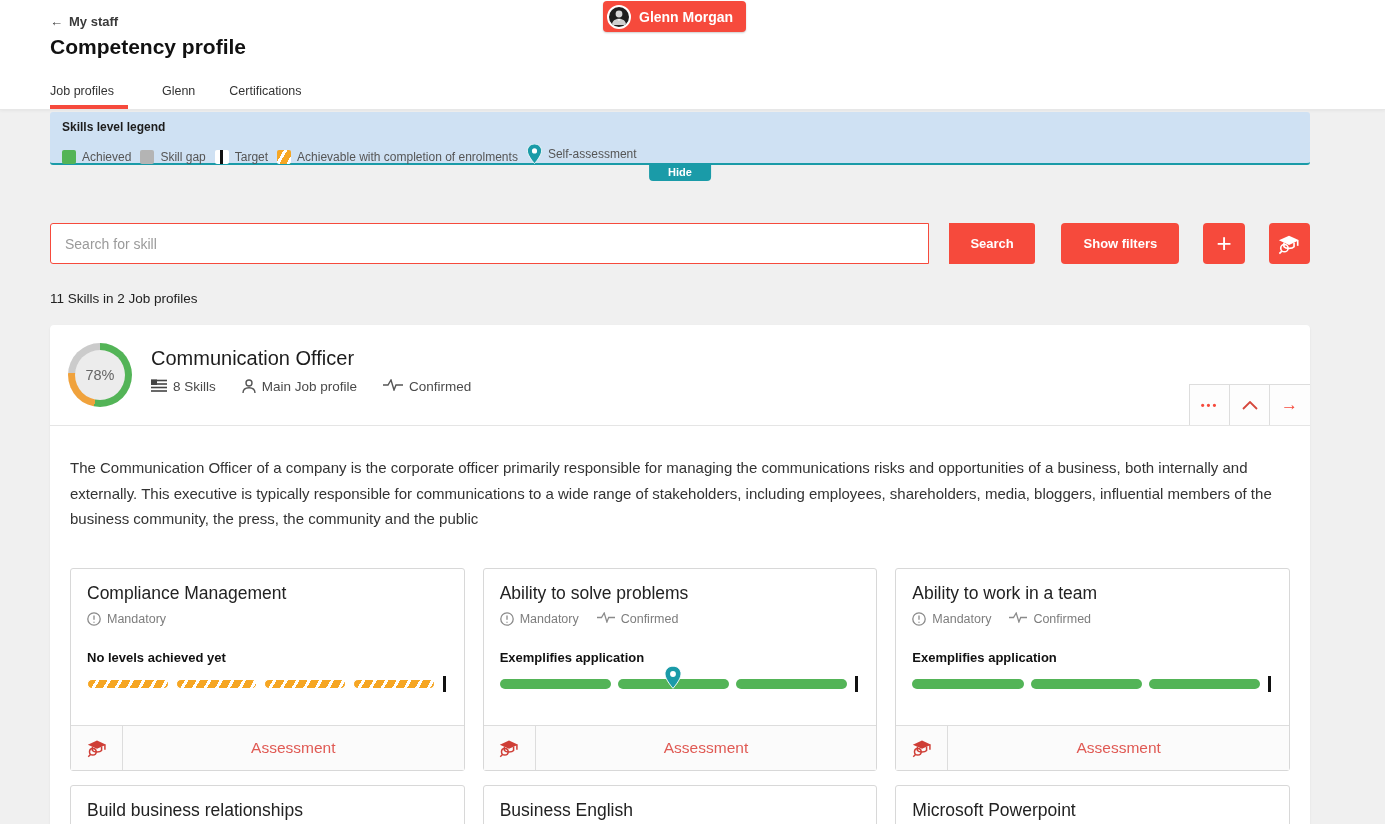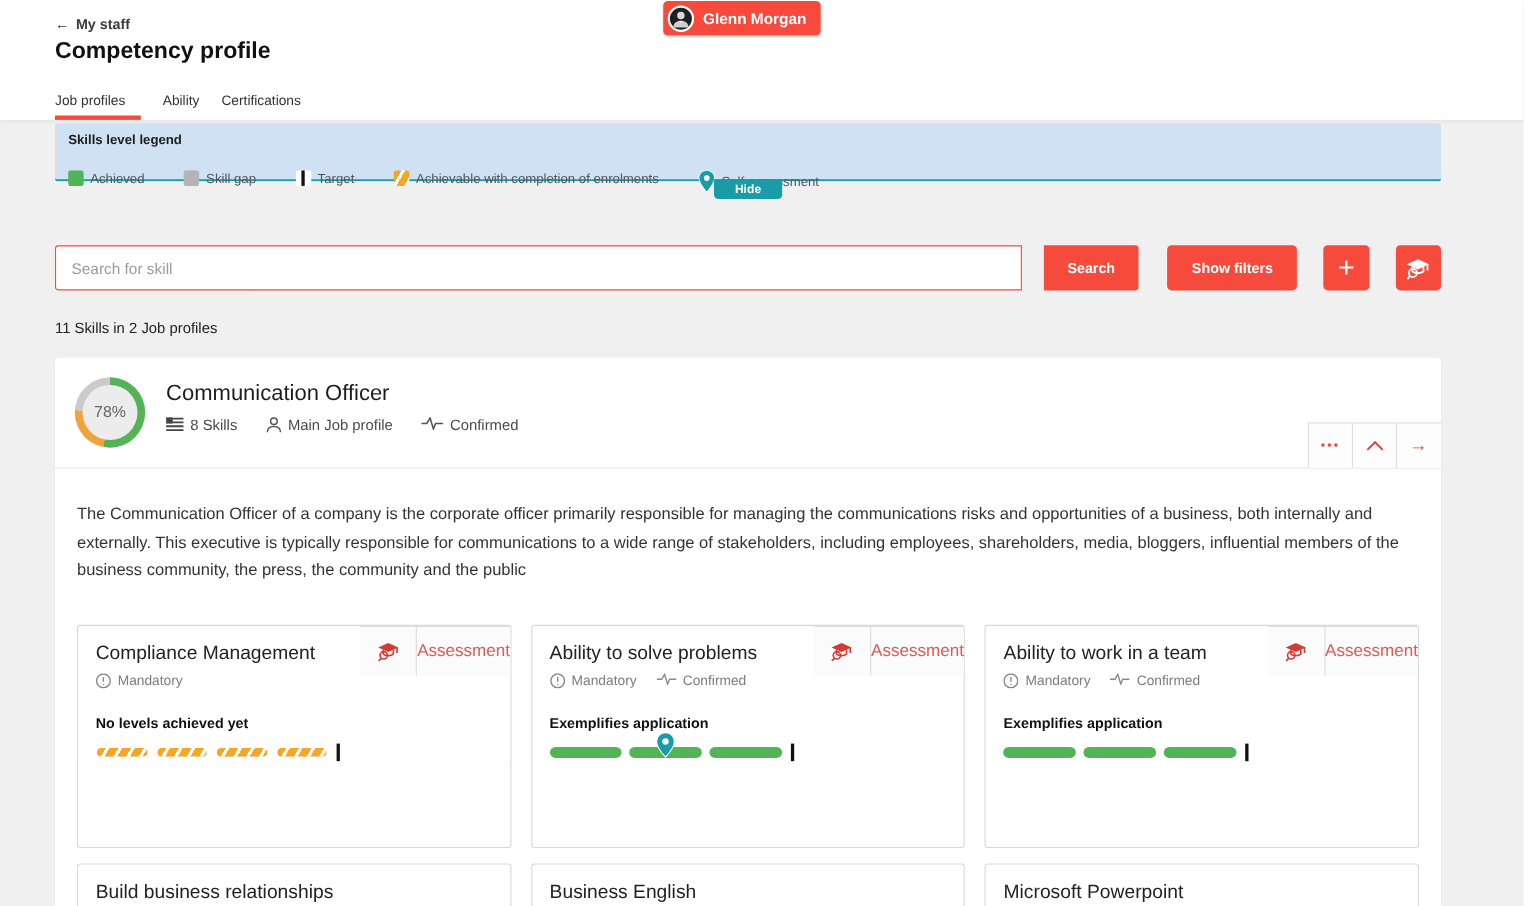--- a/index.html
+++ b/index.html
@@ -14,29 +14,29 @@
   .app-header { position:relative; height:110px; background:#fff;
     border-bottom:1px solid #e7e7e7; box-shadow:0 1px 3px rgba(0,0,0,.05); }
   .back-link { position:absolute; top:14px; left:50px; font-size:13px; font-weight:600;
     color:#3a3a3a; cursor:pointer; display:flex; gap:6px; align-items:center;}
   .page-title { position:absolute; top:35px; left:50px; font-size:21px; font-weight:700; color:#111; }
   .user-badge { position:absolute; top:1px; left:603px; height:31px; background:var(--red);
     border-radius:4px; display:flex; align-items:center; padding:0 13px 0 4px; box-shadow:0 1px 2px rgba(0,0,0,.2);text-align:right;}
   .avatar { width:24px; height:24px; border-radius:50%; background:#1f1f1f; border:2px solid #fff;
     display:flex; align-items:center; justify-content:center; overflow:hidden; }
   .user-name { color:#fff; font-weight:700; font-size:14px; margin-left:8px; }
-  .tabs { position:absolute; left:50px; bottom:0; display:flex; gap:20px; }
+  .tabs { position:absolute; left:50px; bottom:0; display:flex; gap:34px; }
   .tab { font-size:12.5px; color:#333; padding:0 0 11px 0; cursor:pointer; }
   .tab.active { border-bottom:4px solid var(--red); padding-right:14px; padding-bottom:7px; }
   
   .page-content { margin-left:50px; width:1260px; }
   .legend-bar { position:relative; margin-top:2px; height:53px; background:var(--legendbg);
     border-radius:3px; border-bottom:2px solid var(--teal); padding:8px 12px 0 12px; }
   .legend-title { font-size:12px; font-weight:700; color:#1c1c1c; }
-  .legend-row { display:flex; align-items:flex-start; gap:36px; margin-top:21px; }
+  .legend-row { display:flex; align-items:flex-end; gap:9px; margin-top:10px; }
   .legend-item { display:flex; align-items:center; gap:6px; font-size:12px; color:#555; }
   .swatch { width:14px; height:14px; border-radius:2px; flex:0 0 auto; }
   .swatch.achieved { background:var(--green); }
   .swatch.gap { background:var(--gapgray); }
   .swatch.target { background:#fff; position:relative; }
   .swatch.target::after { content:""; position:absolute; left:5px; top:0; width:3px; height:14px; background:#111; }
   .swatch.achievable { background:repeating-linear-gradient(120deg, var(--orange) 0 6px, #fff 6px 9px); }
   .hide-btn { position:absolute; top:100%; left:50%; transform:translateX(-50%);
     background:var(--teal); color:#fff; font-size:11px; font-weight:600; border:none;
     height:18px; padding:0 19px; border-radius:0 0 4px 4px; cursor:pointer; }
@@ -68,21 +68,21 @@
   .job-action { width:40px; height:40px; display:flex; align-items:center; justify-content:center;
     border-right:1px solid #ddd; background:transparent; border-top:none;border-bottom:none;border-left:none;
     cursor:pointer; color:var(--red); }
   .job-action:last-child { border-right:1px solid #ddd; border-right-color:transparent; }
   .ellipsis-glyph { font-size:11px; letter-spacing:2px; font-weight:700; }
   .arrow-glyph { font-size:17px; }
   .job-desc { padding:29px 20px 10px 20px; font-size:15px; color:#333; line-height:25.5px; }
   
   .skills-grid { display:grid; grid-template-columns:repeat(3,1fr); gap:18px; padding:26px 20px 0 20px; }
   .skills-grid.second { padding-top:14px; padding-bottom:0; }
-  .skill-card { border:1px solid #d8d8d8; border-radius:3px; height:203px; display:flex; flex-direction:row; background:#fff; }
+  .skill-card { border:1px solid #d8d8d8; border-radius:3px; height:203px; display:flex; flex-direction:column; background:#fff; }
   .skill-card.partial { height:200px; }
   .skill-body { padding:14px 16px 0 16px; flex:1; }
   .skill-title { font-size:17.5px; color:#222; }
   .skill-meta { display:flex; gap:18px; margin-top:8px; font-size:12.5px; color:#7d7d7d; }
   .skill-level-label { margin-top:24px; font-size:13px; font-weight:700; color:#111; }
   .bars-row { display:flex; align-items:center; gap:7px; margin-top:11px; height:16px; padding-right:2px; }
   .bar-wrap { flex:1; position:relative; height:10px; }
   .bar { height:10px; border-radius:5px; width:100%; }
   .bar.achieved { background:var(--green); }
   .bar.achievable { background:repeating-linear-gradient(120deg, var(--orange) 0 7px, #fff 7px 10px); border:1px solid #fff;}
@@ -109,21 +109,21 @@
       <svg width="20" height="20" viewBox="0 0 20 20">
         <circle cx="10" cy="7" r="3.4" fill="#d8d8d8"></circle>
         <path d="M3 18c0-4 3.2-6.2 7-6.2s7 2.2 7 6.2z" fill="#cfcfcf"></path>
         <path d="M8.6 12.2 10 14l1.4-1.8z" fill="#fff"></path>
       </svg>
     </span>
     <span class="user-name">Glenn Morgan</span>
   </div>
   <nav class="tabs">
       <div class="tab active">Job profiles</div>
-      <div class="tab">Ability</div>
+      <div class="tab">Glenn</div>
       <div class="tab">Certifications</div>
     </nav>
 </header>
 
 <div class="page-content">
 
   <div class="legend-bar">
     <div class="legend-title">Skills level legend</div>
     <div class="legend-row">
         <div class="legend-item">

